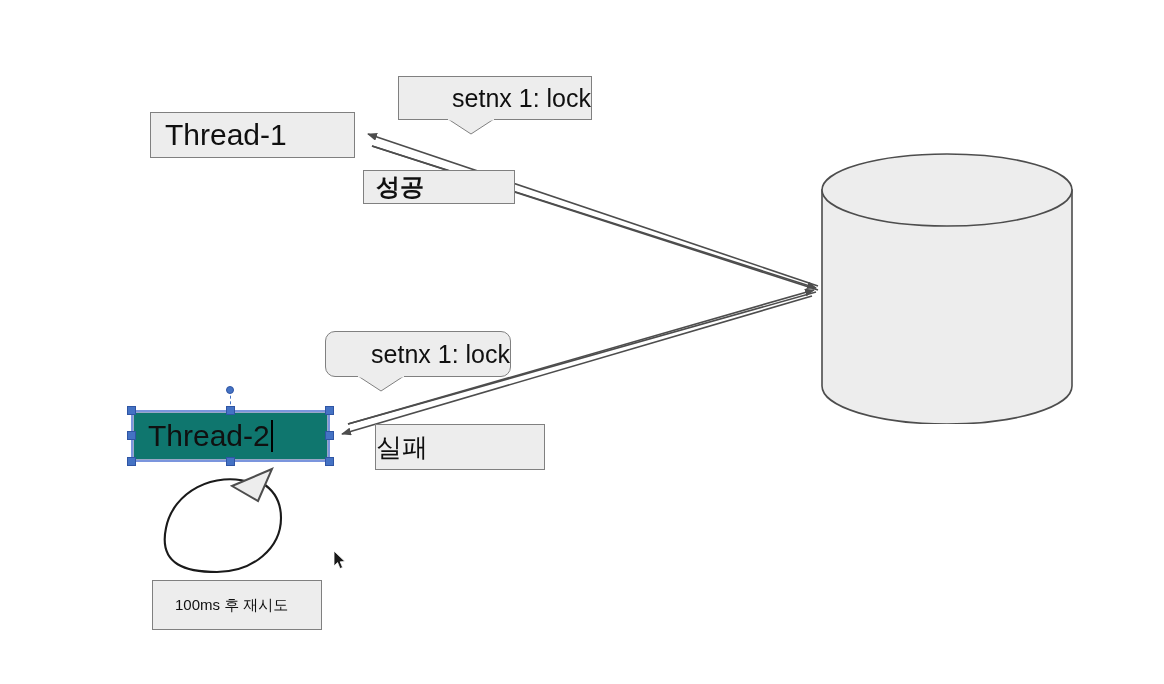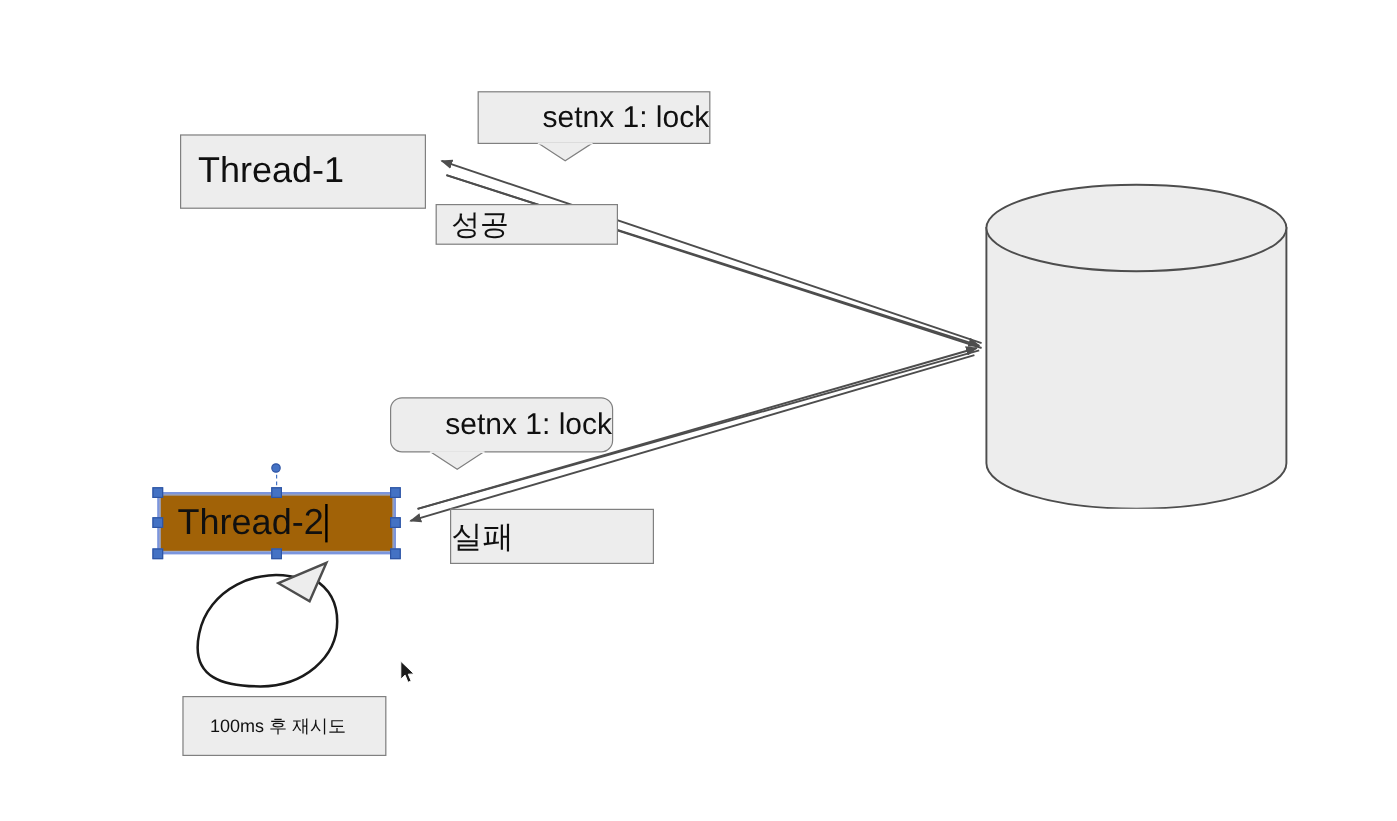--- a/index.html
+++ b/index.html
@@ -40,29 +40,29 @@
   .node.center { justify-content: center; }
 
   .thread-box {
     font-size: 30px;
     padding-left: 14px;
   }
 
   
   #thread1 {
     left: 150px; top: 112px;
-    width: 205px; height: 62px;
+    width: 205px; height: 46px;
   }
 
   
   #thread2 {
     left: 133px; top: 412px;
     width: 195px; height: 48px;
     border: 1px solid #9aa7c8;
-    background: #a16207;
+    background: #0f766e;
   }
   #thread2 .caret {
     display: inline-block;
     width: 2px;
     height: 32px;
     background: #000;
     margin-left: 1px;
     vertical-align: middle;
   }
 
@@ -121,20 +121,21 @@
     position: absolute;
     width: 46px; height: 16px;
   }
 
   
   #label-success {
     left: 363px; top: 170px;
     width: 152px; height: 34px;
     font-size: 24px;
     padding-left: 12px;
+    font-weight: bold;
   }
   #label-fail {
     left: 375px; top: 424px;
     width: 170px; height: 46px;
     font-size: 26px;
   }
   #label-retry {
     left: 152px; top: 580px;
     width: 170px; height: 50px;
     font-size: 15px;

